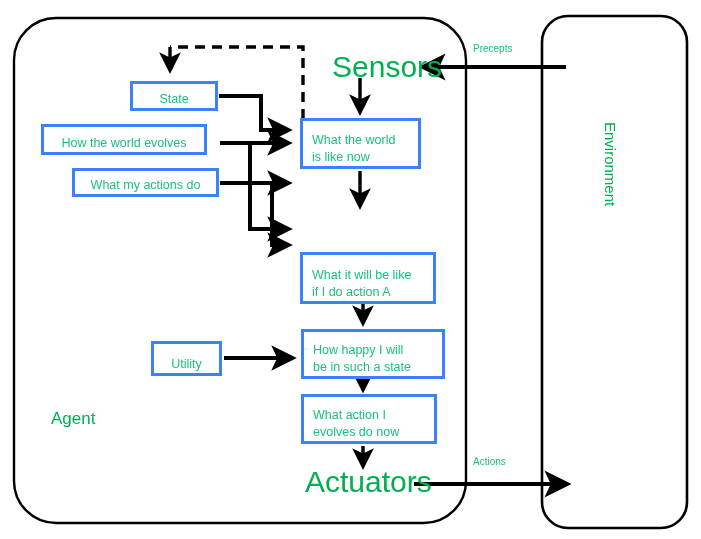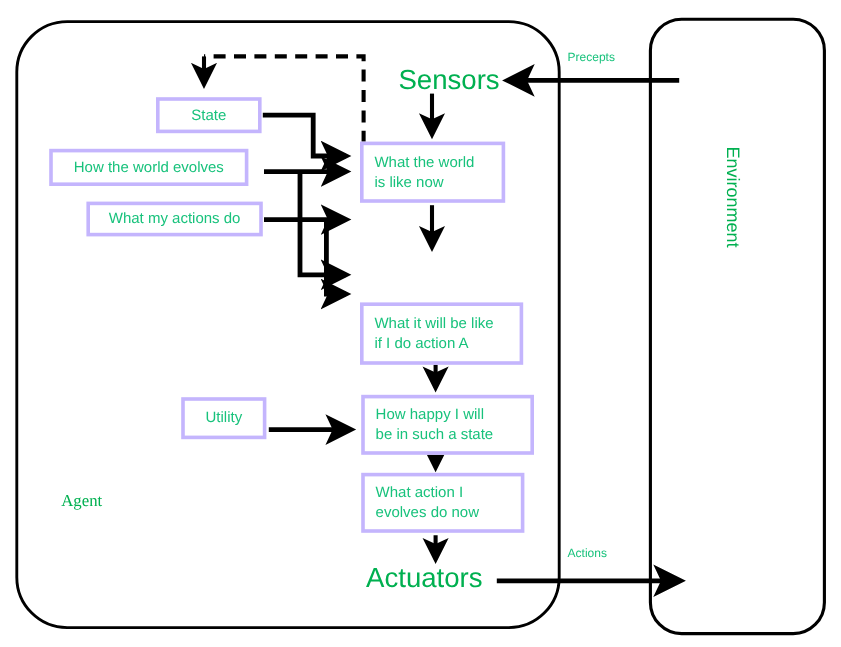--- a/index.html
+++ b/index.html
@@ -10,41 +10,41 @@
     overflow:hidden;
     position:relative;
   }
   #stage{position:absolute;left:0;top:0;width:701px;height:539px;}
   svg.layer{position:absolute;left:0;top:0;width:701px;height:539px;}
 
   .node{
     position:absolute;
     box-sizing:border-box;
     background:#ffffff;
-    border:3px solid #c4b5fd;
+    border:3px solid #3b82f6;
     color:#1fc47a;
     display:flex;
     flex-direction:column;
-    justify-content:center;
+    justify-content:flex-end;
     z-index:3;
   }
   .node.center{align-items:center;}
   .node .ln{
     display:block;
     font-size:12.5px;
     line-height:17px;
     white-space:nowrap;
     color:#18c27c;
   }
   .node.left .ln{padding-left:9px;text-align:left;}
 
   .bigword{
     position:absolute;
     color:#00b050;
-    font-size:23px;
+    font-size:30px;
     line-height:23px;
     white-space:nowrap;
     z-index:4;
   }
   .smallword{
     position:absolute;
     color:#18c27c;
     font-size:10px;
     line-height:14px;
     white-space:nowrap;
@@ -60,27 +60,27 @@
     text-orientation:mixed;
     z-index:4;
   }
 
   
   #n-state            {left:130px;top:81px;width:88px;height:30px;}
   #n-evolves          {left:41px;top:124px;width:166px;height:31px;}
   #n-actions-do       {left:72px;top:168px;width:147px;height:29px;}
   #n-world-now        {left:300px;top:118px;width:121px;height:51px;}
   #n-will-be          {left:300px;top:212px;width:136px;height:52px;margin-top:40px;}
-  #n-utility          {left:151px;top:331px;width:71px;height:35px;}
+  #n-utility          {left:151px;top:341px;width:71px;height:35px;}
   #n-happy            {left:301px;top:329px;width:144px;height:50px;}
   #n-what-action      {left:301px;top:394px;width:136px;height:50px;}
 
   #w-sensors   {left:332px;top:55px;}
   #w-actuators {left:305px;top:470px;}
-  #w-agent     {left:51px;top:409px;font-size:14px;line-height:19px;font-family:Liberation Serif, serif;}
+  #w-agent     {left:51px;top:409px;font-size:17px;line-height:19px;}
   #w-precepts  {left:473px;top:42px;}
   #w-actions   {left:473px;top:455px;}
   #w-environment{left:603px;top:122px;}
 </style>
 </head>
 <body>
 
 <div id="stage">
 
   <svg class="layer" viewBox="0 0 701 539">

